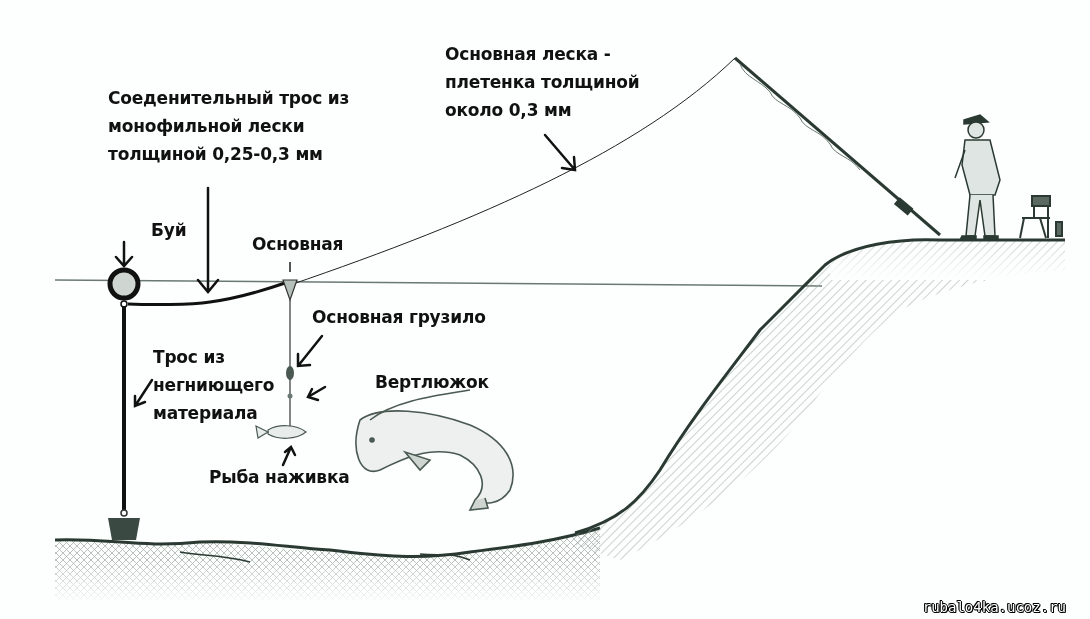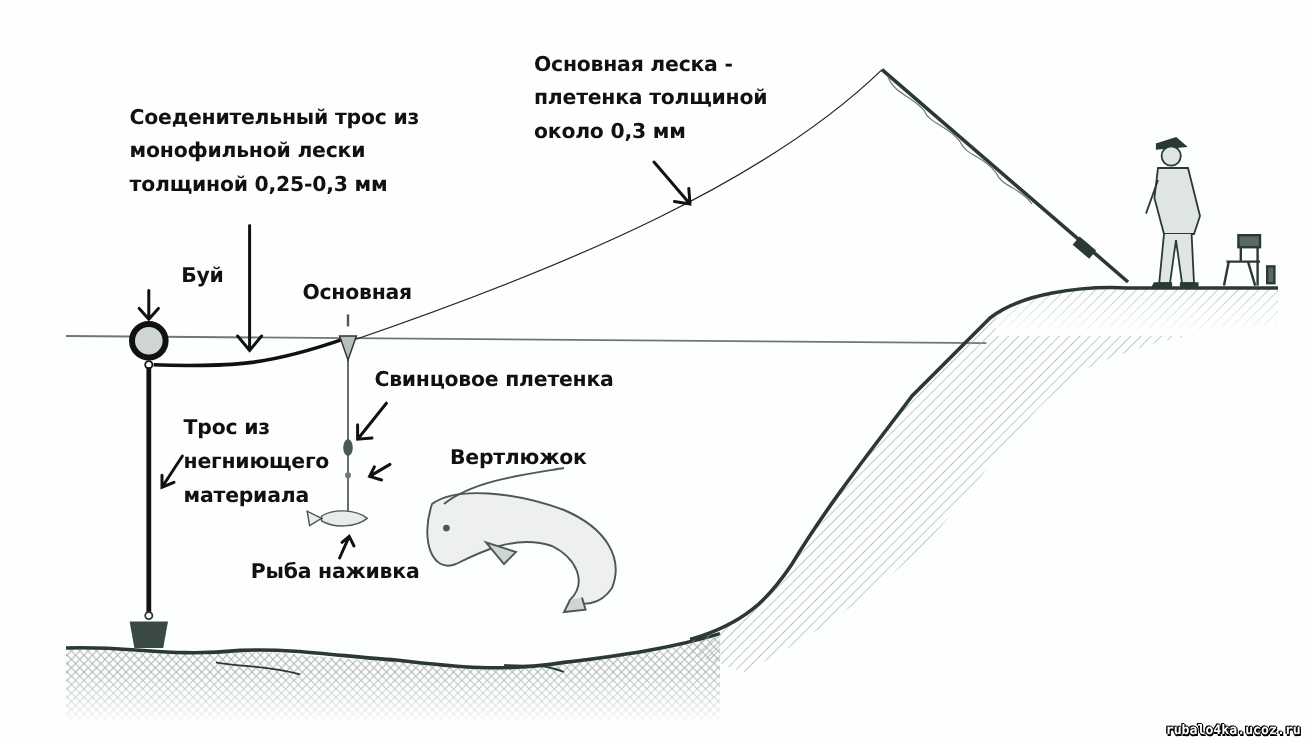--- a/index.html
+++ b/index.html
@@ -1,22 +1,22 @@
 <!DOCTYPE html>
 <html><head>
 <meta charset="utf-8">
 <style>
   html, body { margin: 0; padding: 0; background: #fdfefe; }
   body { width: 1090px; height: 619px; position: relative; overflow: hidden;
          font-family: "DejaVu Sans", sans-serif; }
   #scene { position: absolute; left: 0; top: 0; width: 1090px; height: 619px; }
   .label { position: absolute; color: #111; font-weight: bold; font-size: 17px;
            line-height: 28px; white-space: pre; letter-spacing: -0.2px; }
-  .watermark { position: absolute; right: 6px; bottom: 4px; font-family: "DejaVu Sans Mono", monospace;
-               font-size: 11px; font-weight: bold; color: #fff;
+  .watermark { position: absolute; right: 24px; bottom: 4px; font-family: "DejaVu Sans Mono", monospace;
+               font-size: 14px; font-weight: normal; color: #fff;
                text-shadow: 1px 0 0 #000, -1px 0 0 #000, 0 1px 0 #000, 0 -1px 0 #000, 1px 1px 0 #000, -1px -1px 0 #000; }
 </style>
 </head>
 <body>
 
 <svg id="scene" viewBox="0 0 1090 619" xmlns="http://www.w3.org/2000/svg">
   <defs>
     <pattern id="hatch" width="6" height="6" patternUnits="userSpaceOnUse" patternTransform="rotate(45)">
       <line x1="0" y1="0" x2="0" y2="6" stroke="#9aa6a0" stroke-width="1"></line>
     </pattern>
@@ -123,19 +123,19 @@
 </svg>
 
 <div class="label" style="left:108px; top:84px;">Соеденительный трос из
 монофильной лески
 толщиной 0,25-0,3 мм</div>
 <div class="label" style="left:445px; top:40px;">Основная леска -
 плетенка толщиной
 около 0,3 мм</div>
 <div class="label" style="left:107px; top:216px;margin-left:44px;">Буй</div>
 <div class="label" style="left:252px; top:230px;">Основная</div>
-<div class="label" style="left:312px; top:303px;">Свинцовое плетенка</div>
+<div class="label" style="left:312px; top:303px;">Основная грузило</div>
 <div class="label" style="left:153px; top:343px;">Трос из
 негниющего
 материала</div>
 <div class="label" style="left:341px; top:368px;margin-left:34px;">Вертлюжок</div>
 <div class="label" style="left:209px; top:463px;text-align:right;">Рыба наживка</div>
 <div class="watermark">rubalo4ka.ucoz.ru</div>
 
 </body></html>

